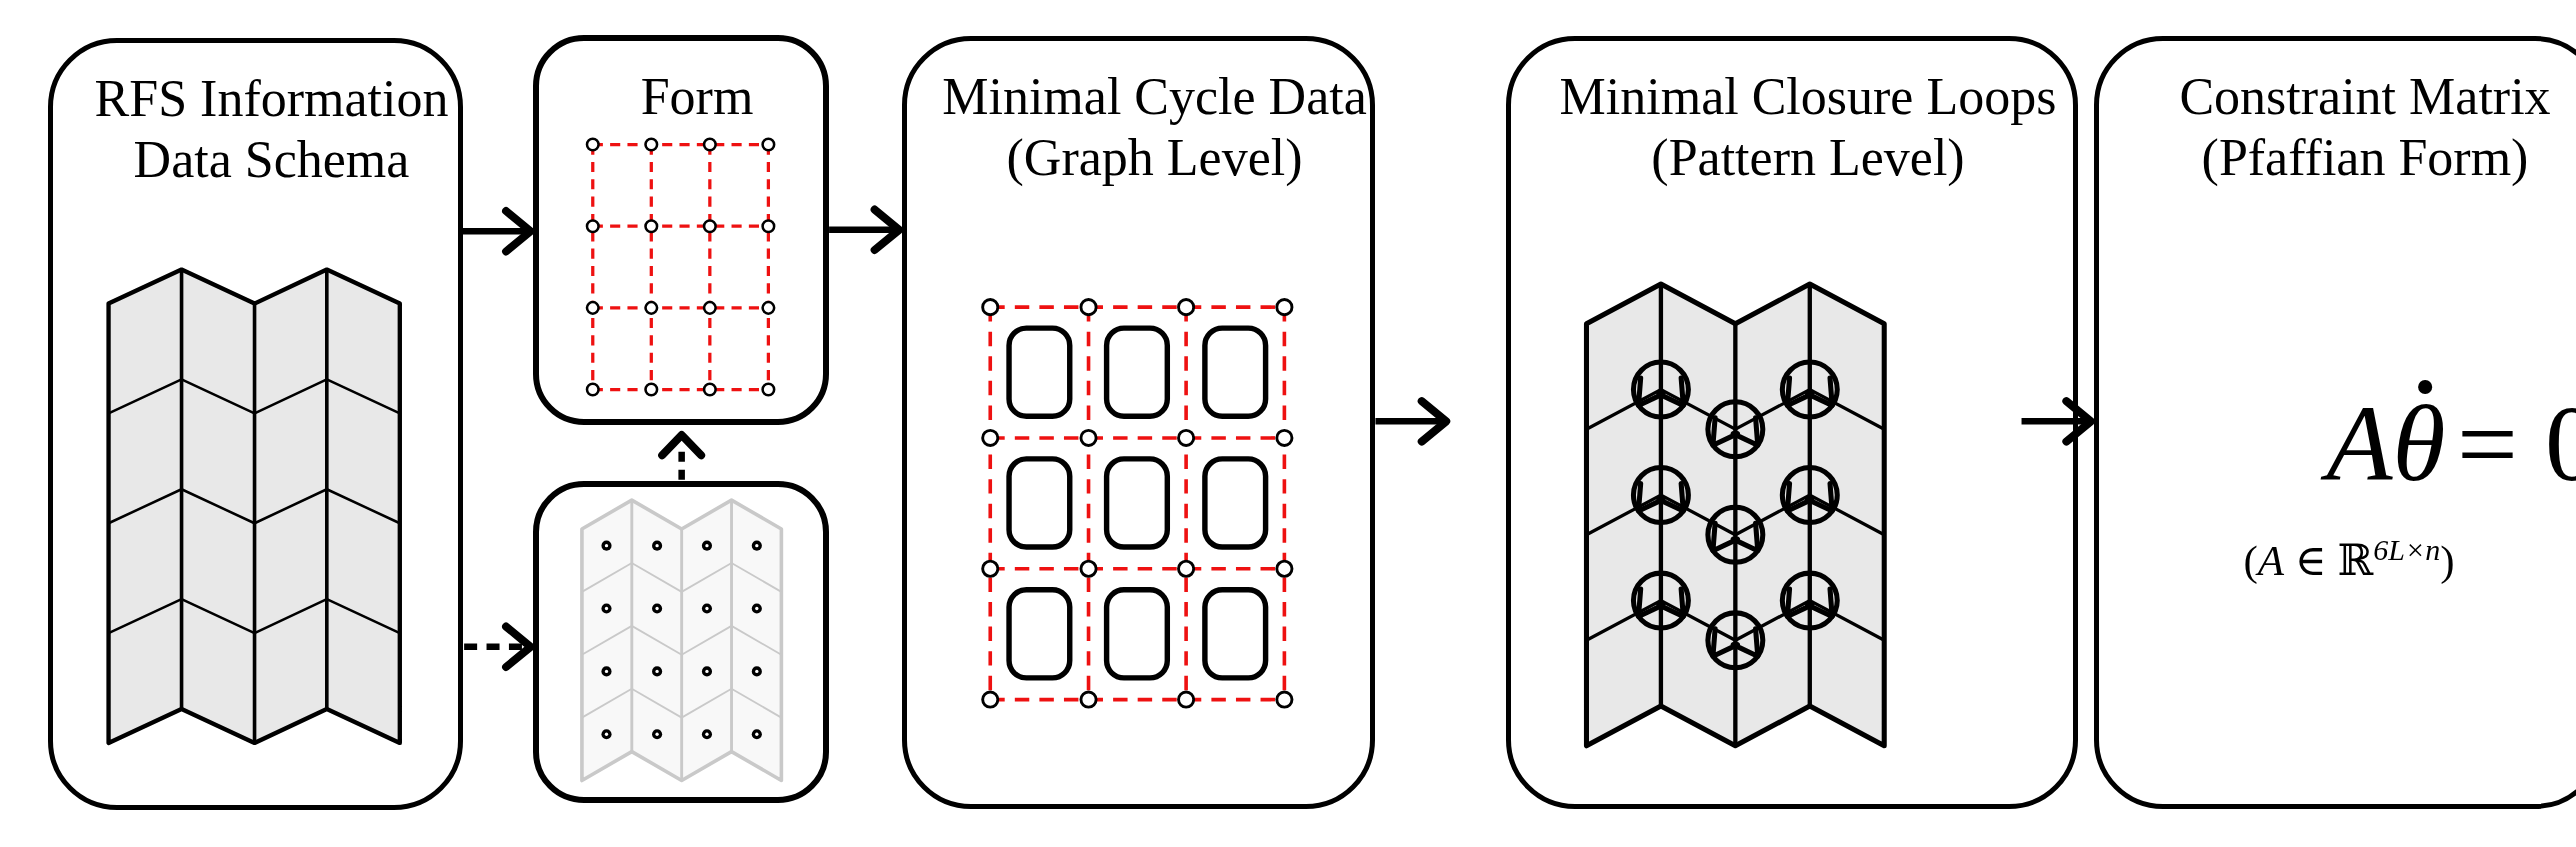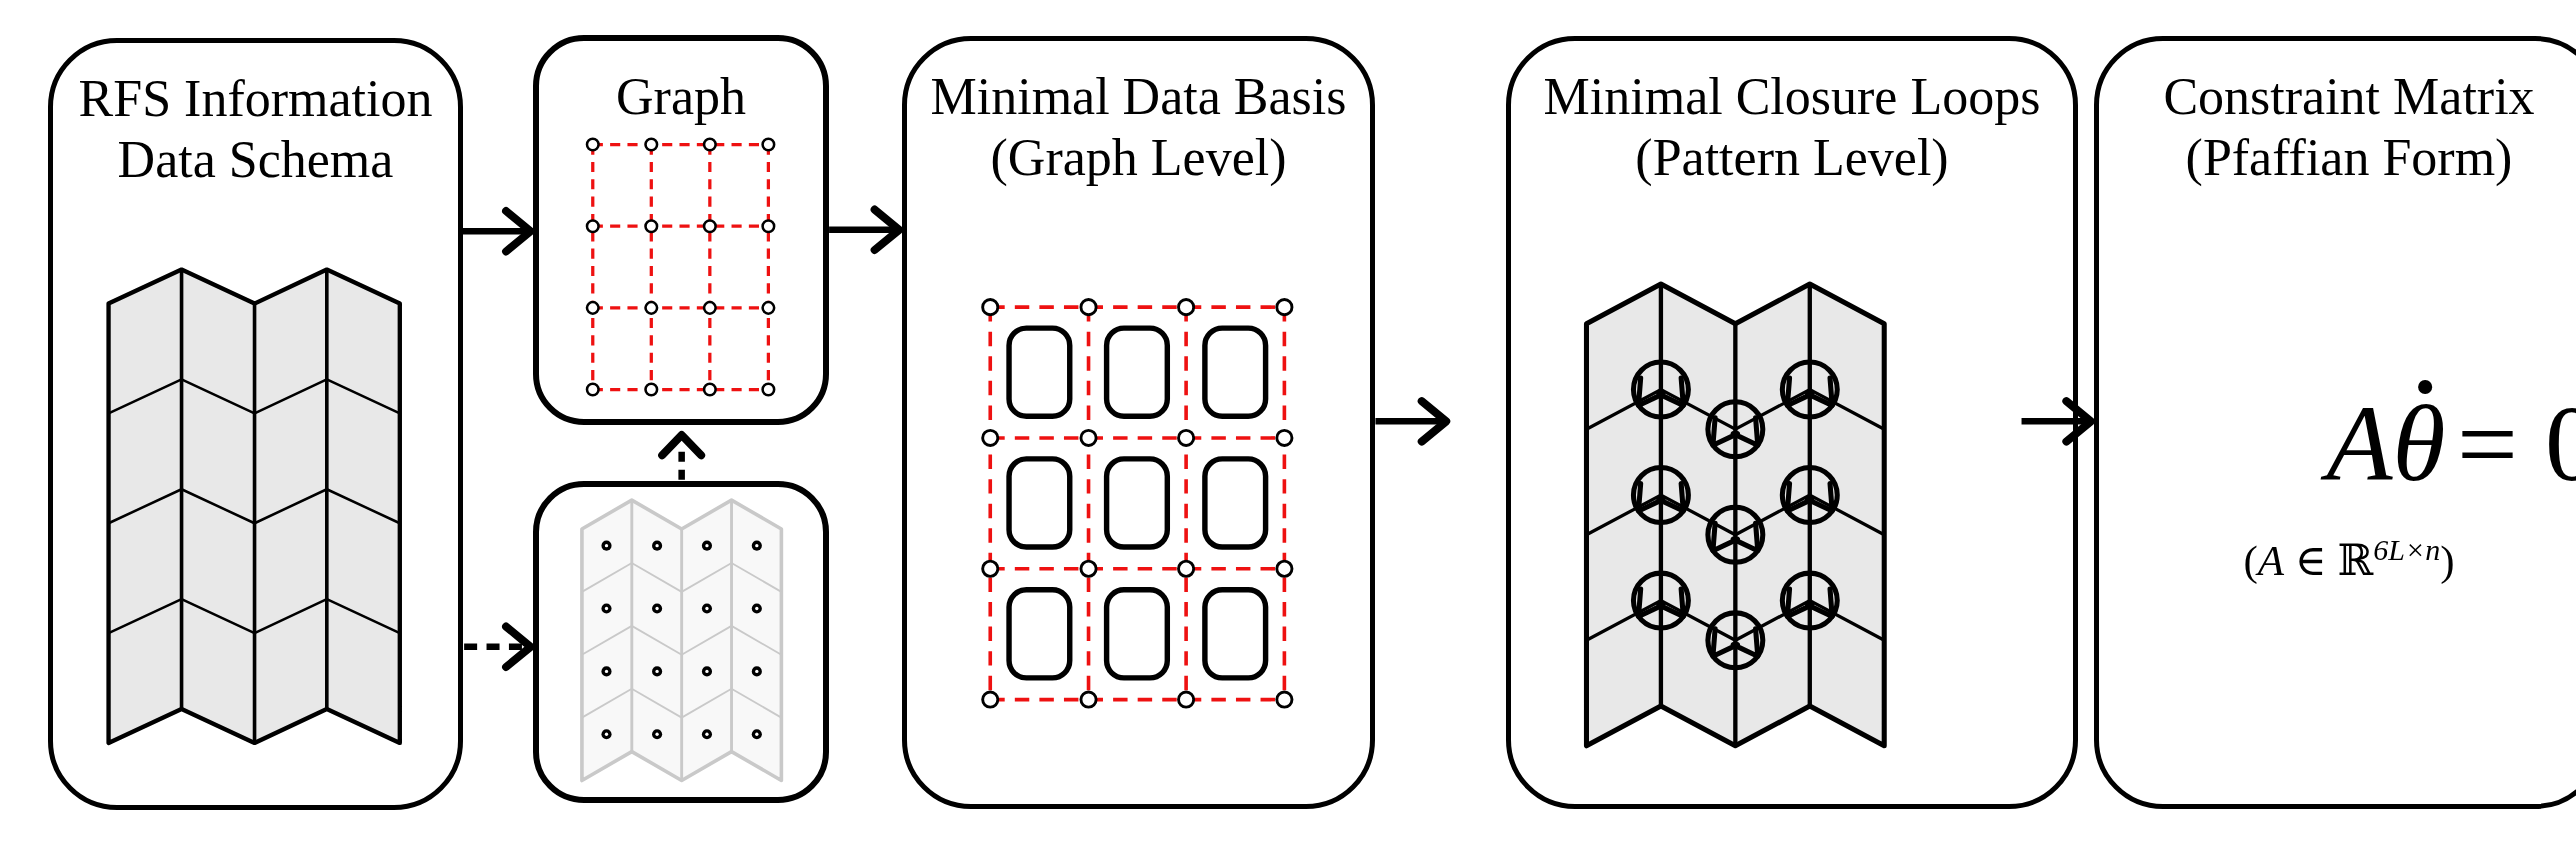--- a/index.html
+++ b/index.html
@@ -8,21 +8,21 @@
     font-family:"Liberation Serif","DejaVu Serif",serif; color:#000;
     overflow:hidden;
   }
   .box {
     position:absolute; box-sizing:border-box; background:#ffffff;
     border:5px solid #000; border-radius:69px;
   }
   .box.small { border-width:6.5px; border-radius:51px; }
   .title {
     width:100%; text-align:center; font-size:52px; line-height:61px;
-    padding-top:24.6px; letter-spacing:0px;
+    padding-top:24.6px; letter-spacing:0px;padding-left:16px;
   }
   .title div { white-space:nowrap; }
   #svg-layer { position:absolute; left:0; top:0; z-index:5; pointer-events:none; }
   .box { z-index:1; }
   
   .formula-main {
     position:absolute; top:345px; left:0; width:100%;
     text-align:right; font-size:108px; line-height:116px; font-weight:normal;
     white-space:nowrap;
   }
@@ -47,29 +47,29 @@
 
   <div class="box" style="left:48px; top:38px; width:415px; height:772px;">
     <div class="title">
       <div>RFS Information</div>
       <div>Data Schema</div>
     </div>
   </div>
 
   <div class="box small" style="left:533px; top:35px; width:296px; height:390px;">
     <div class="title">
-      <div>Graph</div>
+      <div>Form</div>
     </div>
   </div>
 
   <div class="box small" style="left:533px; top:481px; width:296px; height:322px;"></div>
 
   <div class="box" style="left:902px; top:36px; width:473px; height:773px;">
     <div class="title">
-      <div>Minimal Data Basis</div>
+      <div>Minimal Cycle Data</div>
       <div>(Graph Level)</div>
     </div>
   </div>
 
   <div class="box" style="left:1506px; top:36px; width:572px; height:773px;">
     <div class="title">
       <div>Minimal Closure Loops</div>
       <div>(Pattern Level)</div>
     </div>
   </div>

